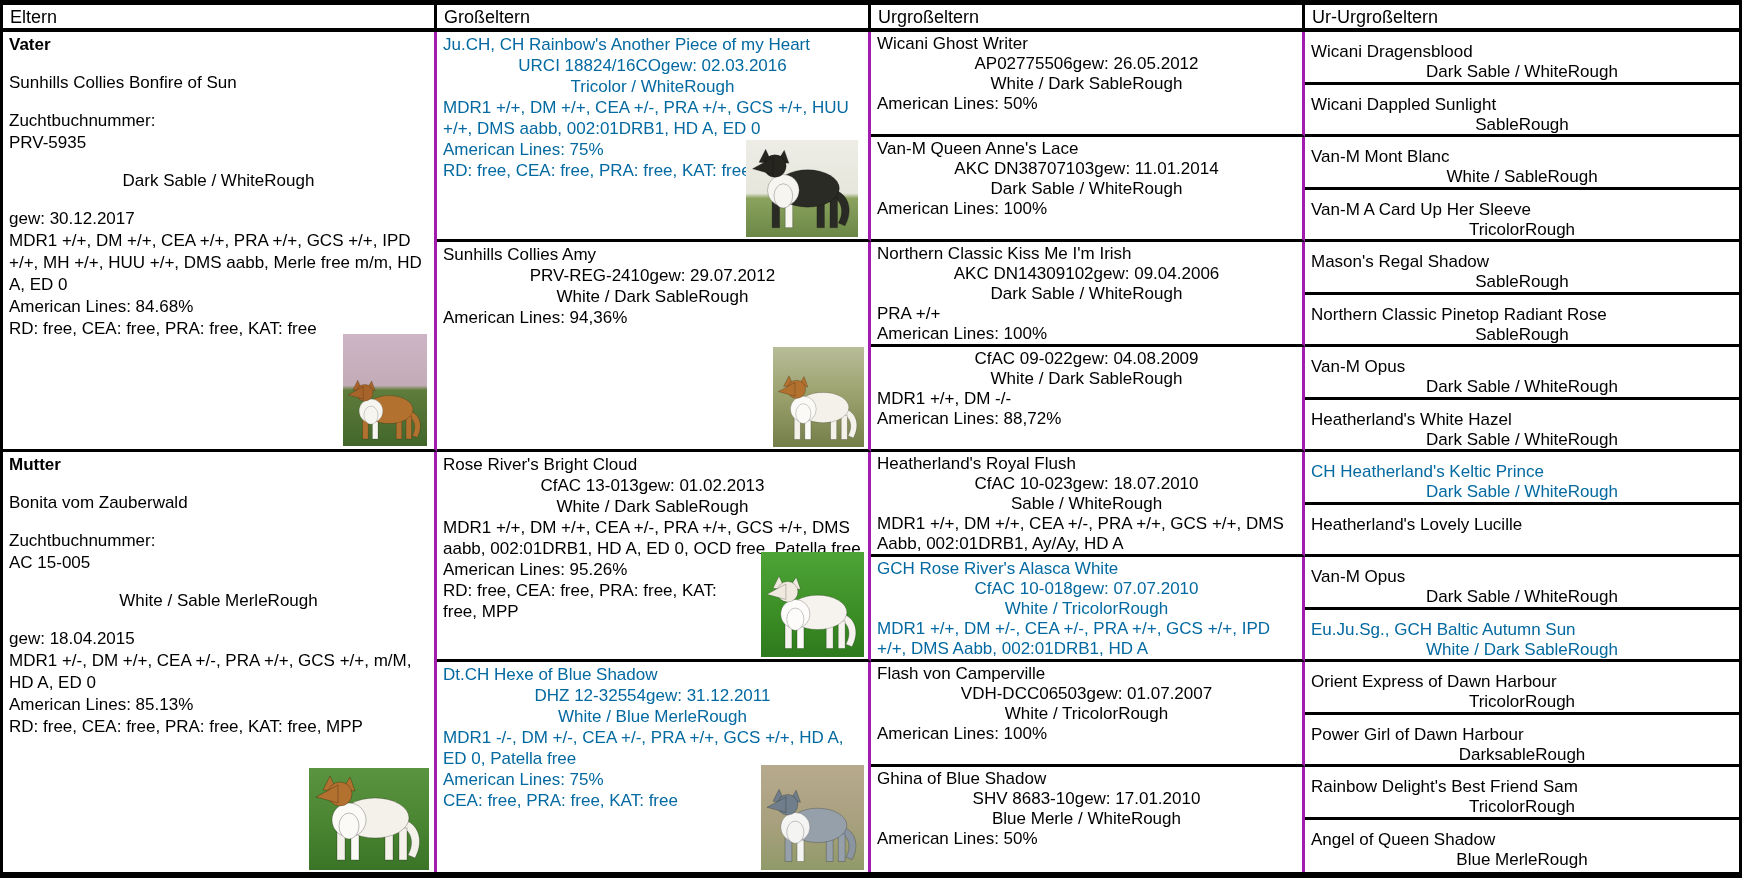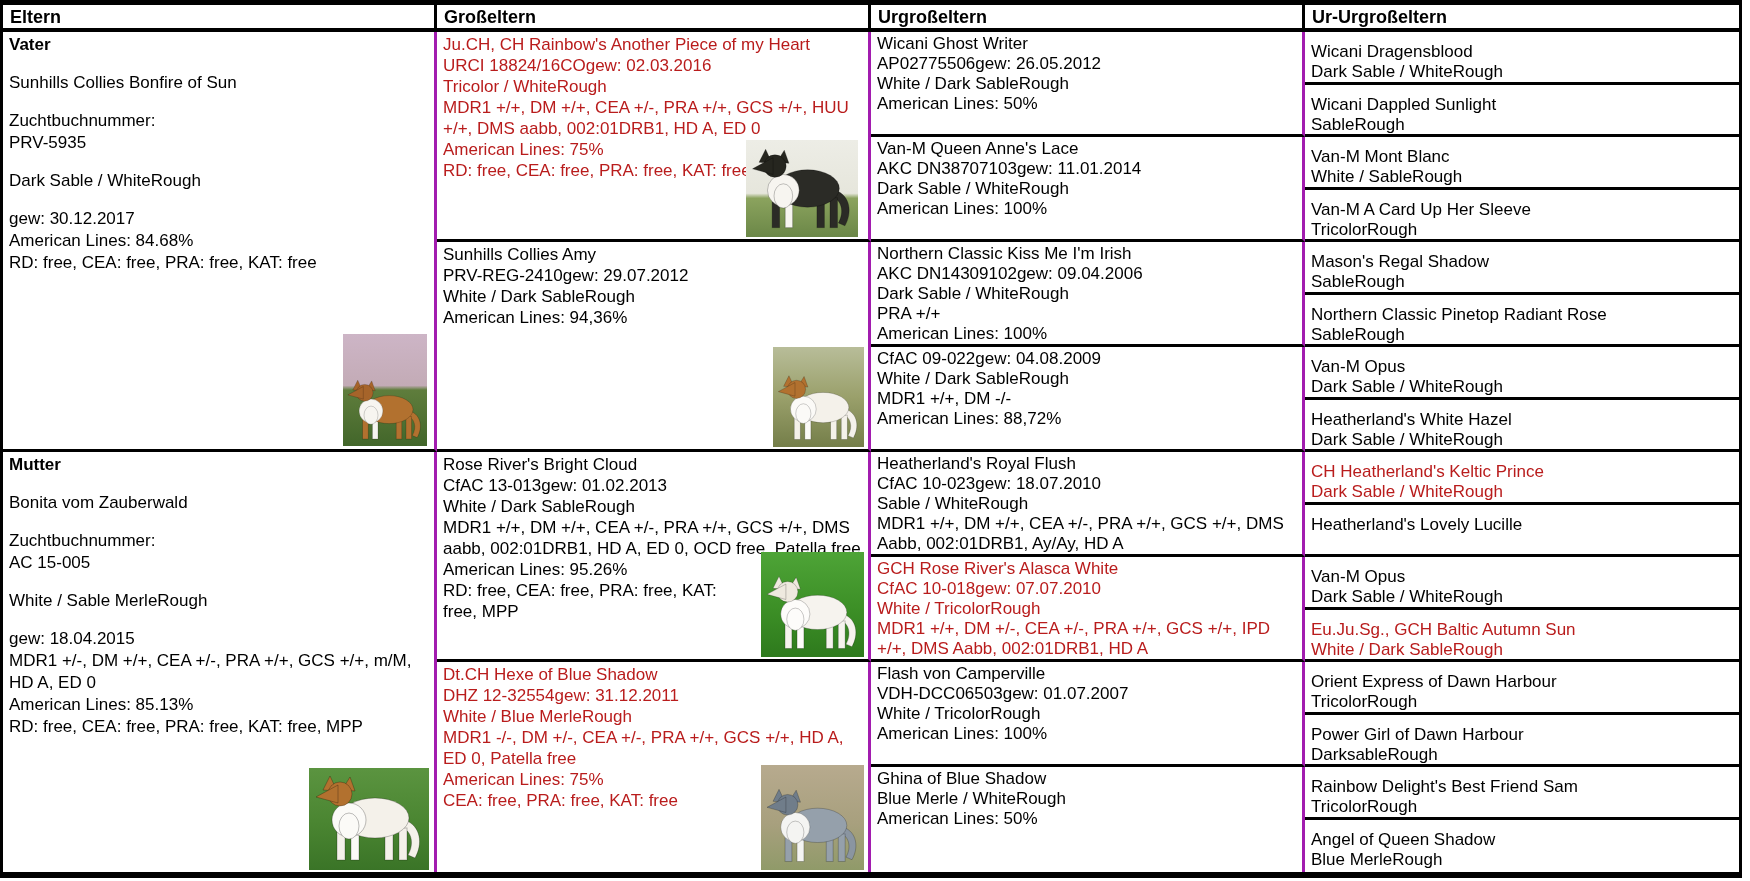--- a/index.html
+++ b/index.html
@@ -4,34 +4,34 @@
 <style>
   html,body{margin:0;padding:0;background:#ffffff;}
   body{width:1750px;height:881px;position:relative;font-family:"Liberation Sans","DejaVu Sans",sans-serif;color:#000;}
   .pedigree{
     position:absolute;top:0;left:0;width:1742px;height:878px;box-sizing:border-box;
     border:3px solid #000;border-top-width:5px;border-bottom-width:6px;background:#fff;
     display:grid;grid-template-columns:repeat(4,1fr);grid-template-rows:27px repeat(16,1fr);
   }
   .hcell{
     box-sizing:border-box;border-right:3px solid #000;border-bottom:4px solid #000;
-    font-size:18px;line-height:22px;padding:1px 0 0 7px;background:#fff;grid-row:1;font-weight:bold;
+    font-size:18px;line-height:22px;padding:1px 0 0 7px;background:#fff;grid-row:1;
   }
   .hcell.last{border-right:0;}
   .cell{
     position:relative;box-sizing:border-box;border-right:3px solid #a21caf;border-bottom:3px solid #000;
     padding:2px 6px 0 6px;font-size:17px;line-height:21px;overflow:hidden;background:#fff;
   }
   .cell.lastcol{border-right:0;margin-top:8px;}
   .cell.lastrow{border-bottom:0;}
   .g1{line-height:22px;}
   .g3,.g4{line-height:20px;}
-  .red{color:#b91c1c;}
+  .red{color:#0369a1;}
   .bold{font-weight:bold;}
-  .row{display:flex;justify-content:flex-start;}
+  .row{display:flex;justify-content:center;}
   .row .right{text-align:right;white-space:nowrap;}
   .gap{height:16px;}
   .narrow{max-width:310px;}
   
   .photo{position:absolute;overflow:hidden;}
   .photo svg{width:100%;height:100%;display:block;}
   .ph-vater {width:84px;height:112px;right:7px;bottom:3px;background:linear-gradient(#cdb5c6 0%,#c3abb6 46%,#5f7d3c 50%,#42662a 100%);}
   .ph-g0    {width:112px;height:97px;right:10px;bottom:2px;background:linear-gradient(#ededE6 0%,#e6e6dc 55%,#8ba35e 60%,#6b8747 100%);}
   .ph-g1    {width:91px;height:100px;right:4px;bottom:2px;background:linear-gradient(#b8bd99 0%,#9aa06b 50%,#747e49 100%);}
   .ph-g2    {width:103px;height:105px;right:4px;bottom:2px;background:linear-gradient(#4ea437 0%,#3c8f26 55%,#2e7a1d 100%);}
@@ -79,20 +79,21 @@
     <div class="gap"></div>
     <div>Zuchtbuchnummer:</div>
     <div>PRV-5935</div>
     <div class="gap"></div>
     <div class="row">
       <span>Dark Sable / White</span>
       <span class="right">Rough</span>
     </div>
     <div class="gap"></div>
     <div>gew: 30.12.2017</div>
+    <div>MDR1 +/+, DM +/+, CEA +/+, PRA +/+, GCS +/+, IPD +/+, MH +/+, HUU +/+, DMS aabb, Merle free m/m, HD A, ED 0</div>
     <div>American Lines: 84.68%</div>
     <div>RD: free, CEA: free, PRA: free, KAT: free</div>
     <div class="photo ph-vater">
       <svg viewBox="0 0 120 100" preserveAspectRatio="xMidYMax meet" class="dog-sable">
           <use href="#collie"></use>
         </svg>
     </div>
   </div>
 
   <div class="cell g1 lastrow" style="grid-column:1;grid-row:10 / span 8">
@@ -284,20 +285,24 @@
     <div class="row">
         <span>White / Tricolor</span>
         <span class="right">Rough</span>
       </div>
     <div></div>
     <div>American Lines: 100%</div>
   </div>
   <div class="cell g3 lastrow" style="grid-column:3;grid-row:16 / span 2">
     <div>Ghina of Blue Shadow</div>
     <div class="row">
+        <span>SHV 8683-10</span>
+        <span class="right">gew: 17.01.2010</span>
+      </div>
+    <div class="row">
         <span>Blue Merle / White</span>
         <span class="right">Rough</span>
       </div>
     <div></div>
     <div>American Lines: 50%</div>
   </div>
 
   <div class="cell g4 lastcol" style="grid-column:4;grid-row:2">
     <div>Wicani Dragensblood</div>
     <div class="row">

